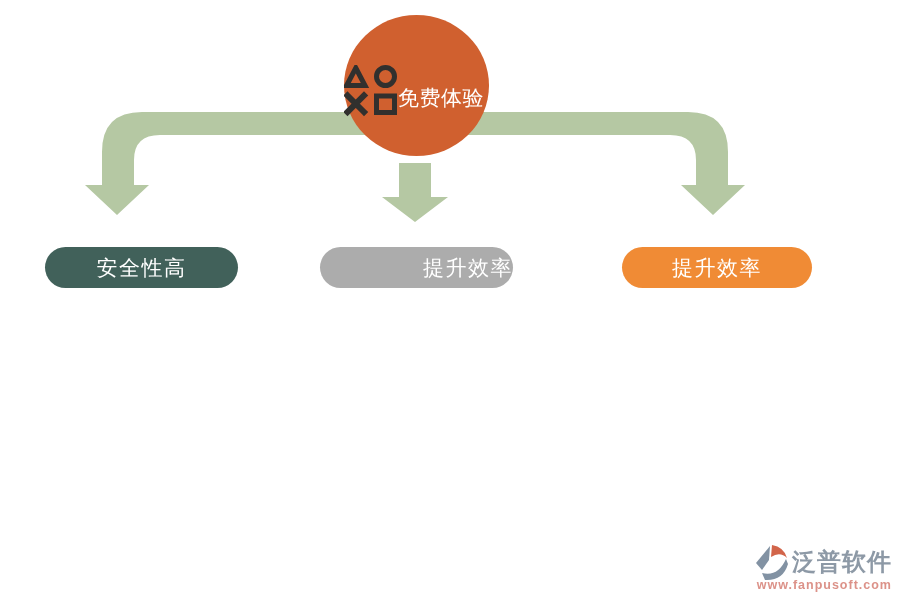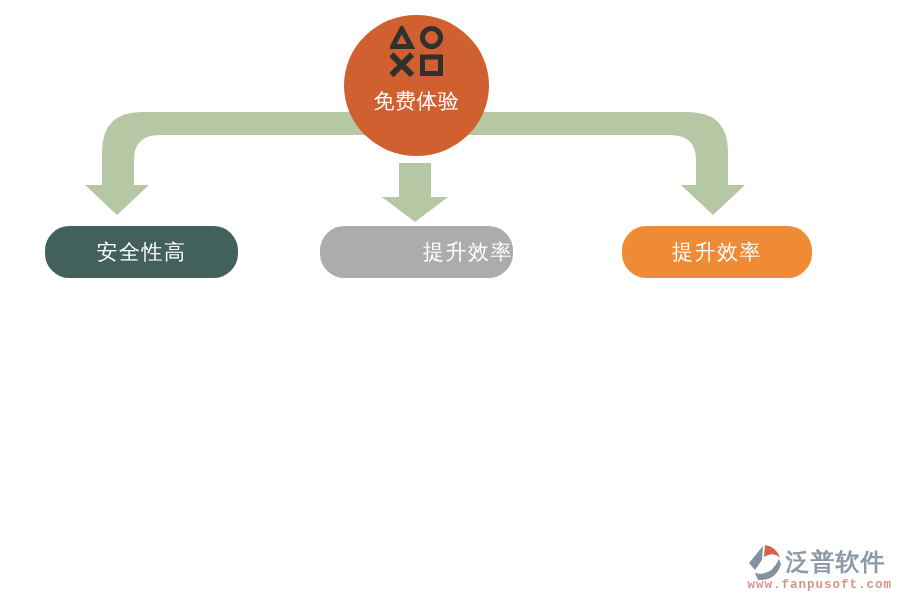--- a/index.html
+++ b/index.html
@@ -25,38 +25,38 @@
   
   .root-node {
     position: absolute;
     left: 344px;
     top: 15px;
     width: 145px;
     height: 141px;
     border-radius: 50%;
     z-index: 2;
     display: flex;
-    flex-direction: column;
+    flex-direction: row;
     align-items: center;
     padding-top: 11px;
   }
   .root-icon { display: block; }
   .root-label {
     margin-top: 12px;
     font-size: 21px;
     letter-spacing: 0.5px;
     line-height: 1;
     white-space: nowrap;
   }
 
   
   .pill {
     position: absolute;
-    top: 226px;
-    height: 52px;
+    top: 247px;
+    height: 41px;
     border-radius: 24.5px;
     z-index: 2;
     display: flex;
     align-items: center;
     justify-content: center;
     font-size: 21px;
     letter-spacing: 1.5px;
     cursor: default;
     white-space: nowrap;
   }
@@ -81,21 +81,21 @@
   .wm-logo { display: block; margin-right: 2px; }
   .wm-brand {
     font-family: "Liberation Serif", serif;
     font-size: 24px;
     font-weight: bold;
     letter-spacing: 1px;
     line-height: 1;
     white-space: nowrap;
   }
   .wm-url {
-    font-family: Liberation Mono, monospace;
+    font-family: Liberation Sans, sans-serif;
     font-size: 12.5px;
     font-weight: bold;
     letter-spacing: 1px;
     line-height: 1;
     margin-top: -3px;
     align-self: flex-end;
     white-space: nowrap;
   }
 </style>
 </head>

